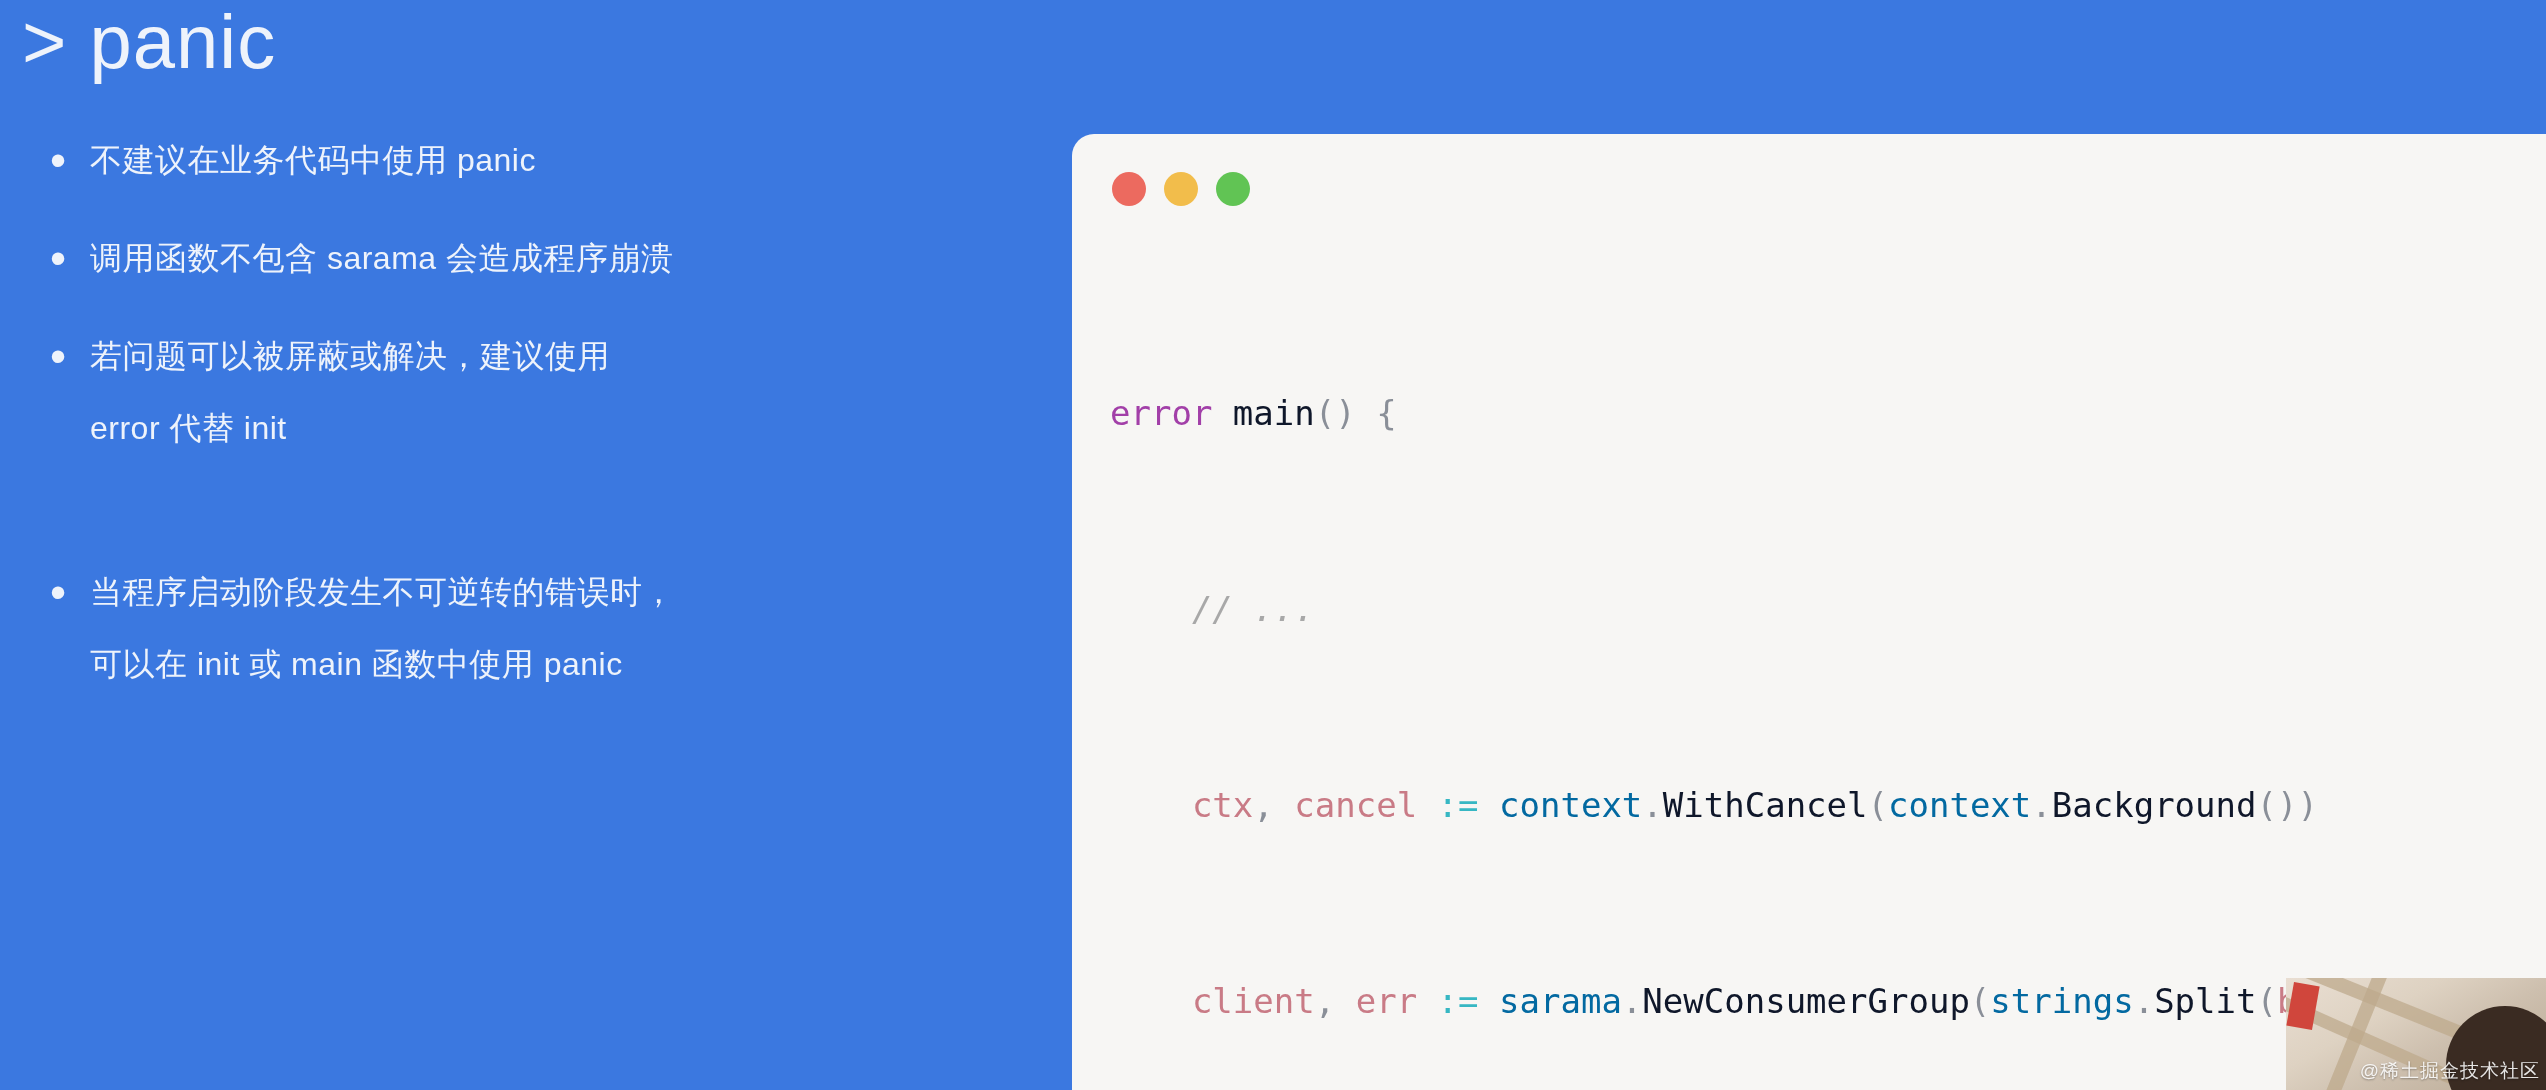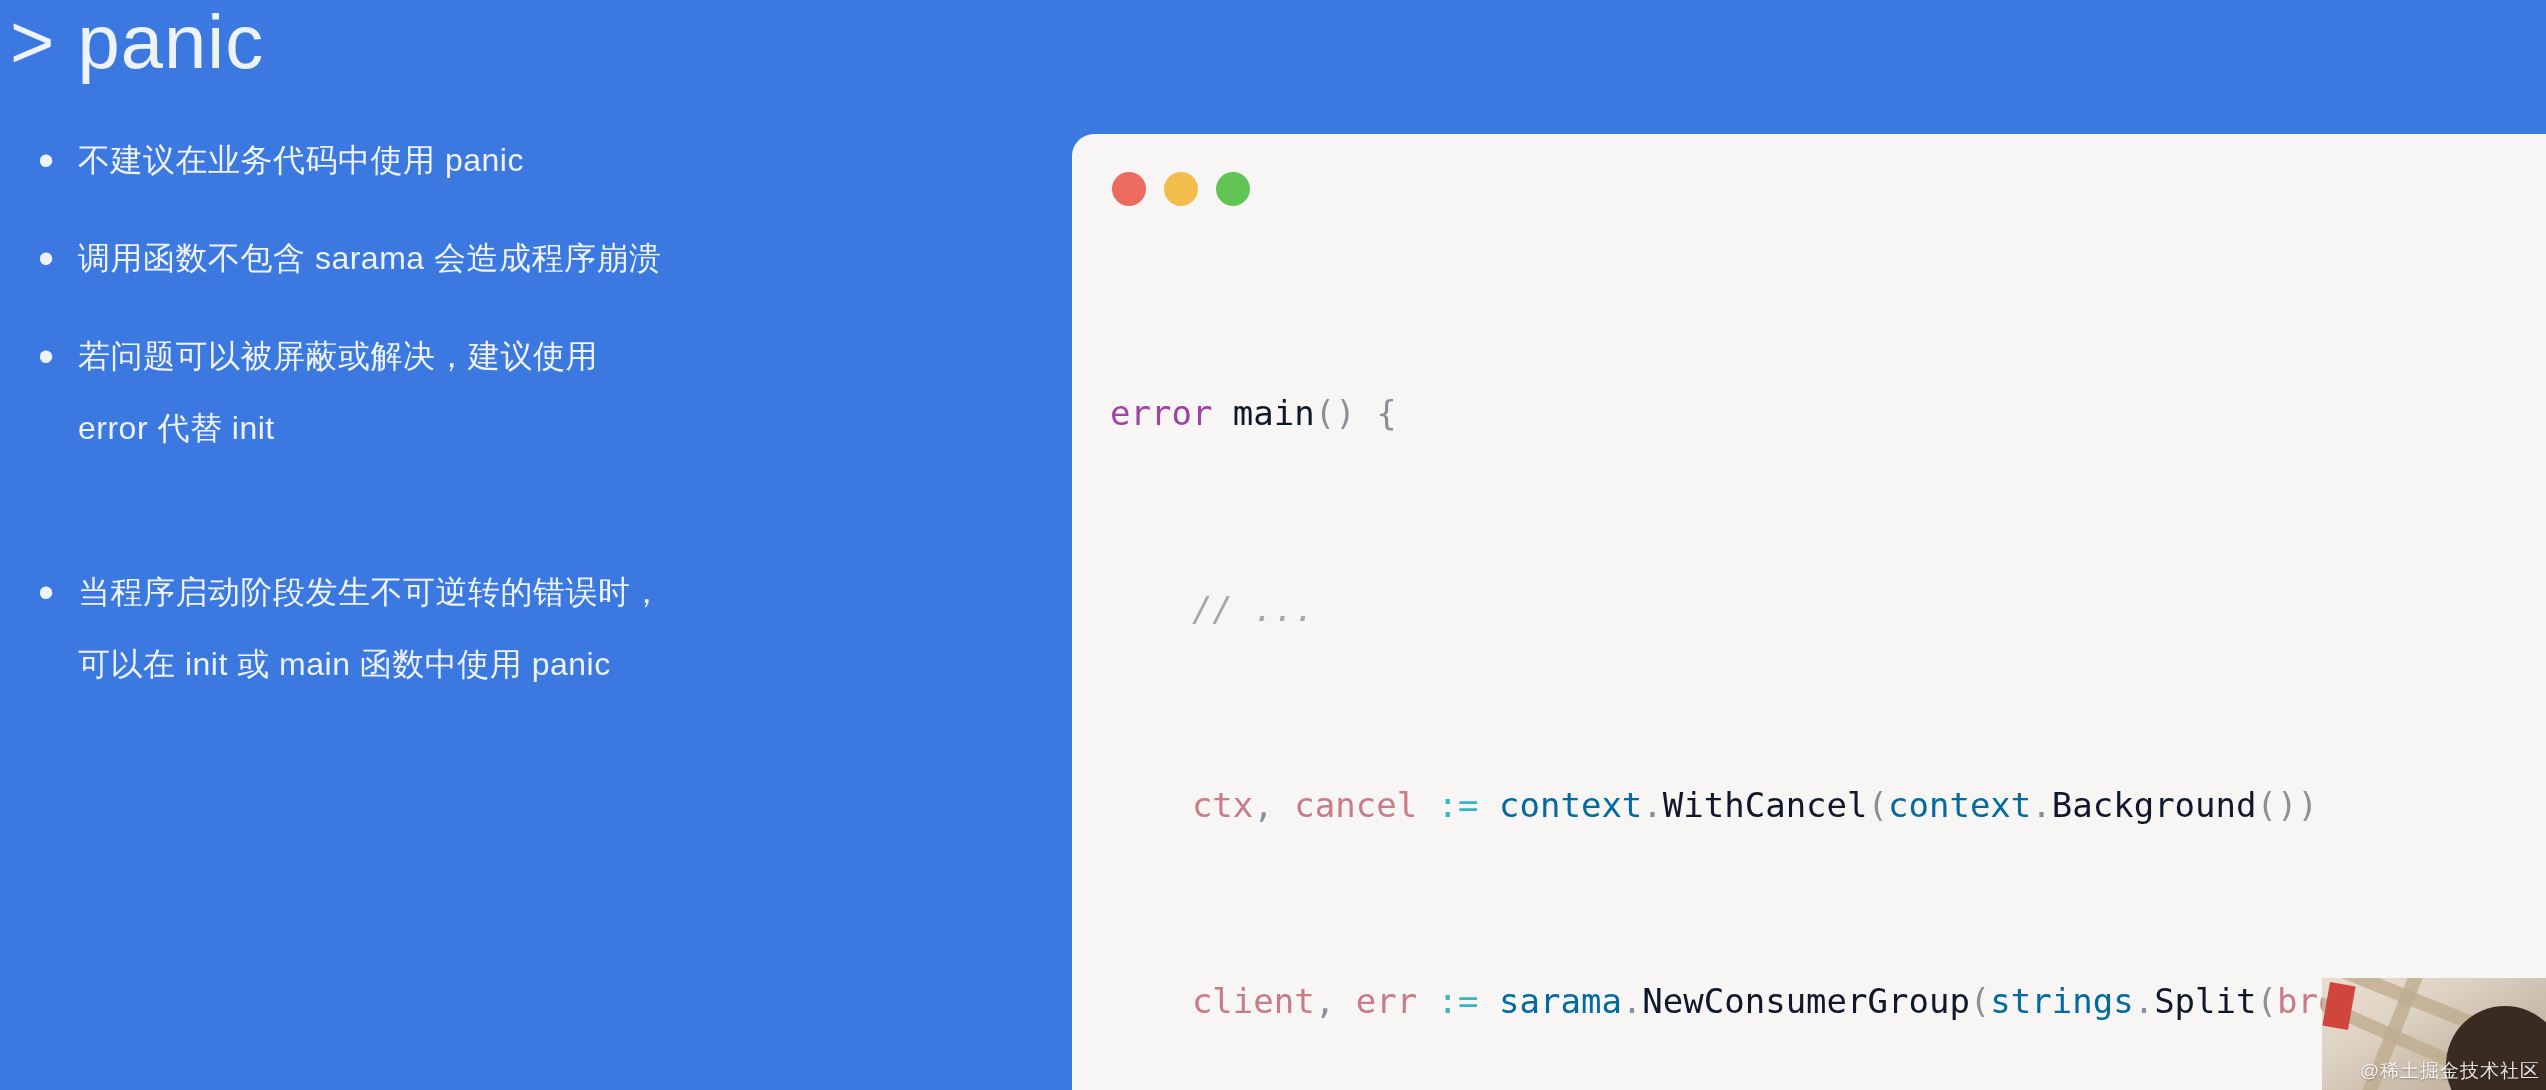--- a/index.html
+++ b/index.html
@@ -18,21 +18,21 @@
     position: relative;
     width: 2546px;
     height: 1090px;
     background: #3b78e0;
     overflow: hidden;
   }
 
   
   .left-panel {
     position: absolute;
-    left: 4px;
+    left: 16px;
     top: 0;
     width: 1072px;
     height: 1090px;
     background: #3b78e0;
     box-sizing: border-box;
     padding: 9px;
   }
 
   .slide-title {
     position: absolute;
@@ -133,21 +133,21 @@
   .t-punct   { color: #8a8f98; }
   .t-op      { color: #37b7c3; }          
   .t-comment { color: #a8a8a8; font-style: italic; }
   .t-ident   { color: #c97b86; }
 
   
   .thumb {
     position: absolute;
     right: 0;
     bottom: 0;
-    width: 224px;
+    width: 260px;
     height: 112px;
     overflow: hidden;
     background: linear-gradient(150deg, #e9ded2 0%, #ded2c2 35%, #cdbfae 60%, #b9a994 100%);
   }
   .thumb .shelf {
     position: absolute;
     background: rgba(190,170,140,0.75);
   }
   .thumb .s1 { left: -20px; top: 18px;  width: 240px; height: 14px; transform: rotate(22deg); }
   .thumb .s2 { left: -30px; top: 62px;  width: 250px; height: 13px; transform: rotate(24deg); }

